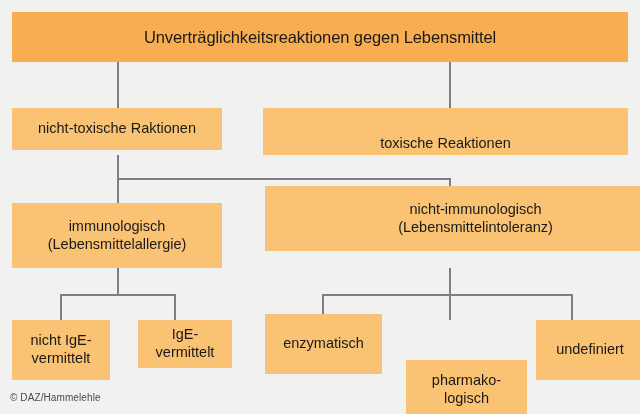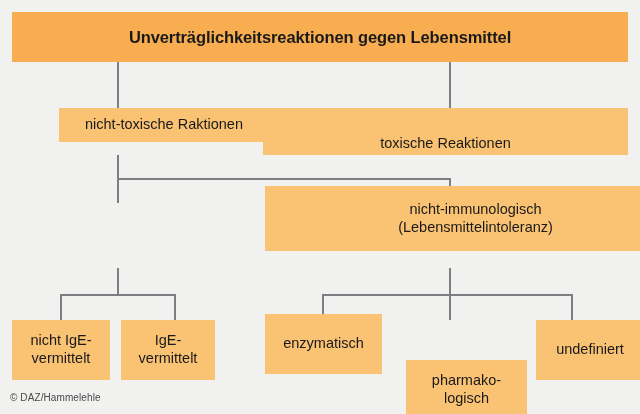--- a/index.html
+++ b/index.html
@@ -22,21 +22,21 @@
     align-items: center;
     justify-content: center;
     text-align: center;
     color: #1a1a1a;
     line-height: 1.22;
     z-index: 3;
     padding: 2px 4px;
   }
   .node-title {
     background: #f7ad50;
-    font-weight: bold;
+    font-weight: normal;
     font-size: 16.5px;
     letter-spacing: -0.1px;
   }
   .node-lvl {
     background: #fac273;
     font-size: 14.5px;
   }
   .node-leaf {
     background: #fac273;
     font-size: 14.5px;
@@ -63,37 +63,41 @@
 </style>
 </head>
 <body>
 
 <div id="canvas" style="background: rgb(241, 241, 240);">
 
   <div class="node node-title" style="left: 12px; top: 12px; width: 616px; height: 50px;">
     <span class="node-label">Unverträglichkeitsreaktionen gegen Lebensmittel</span>
   </div>
 
-  <div class="node node-lvl" style="left: 12px; top: 108px; width: 210px; height: 34px; margin-left: 47px;">
+  <div class="node node-lvl" style="left: 12px; top: 108px; width: 210px; height: 42px;">
     <span class="node-label">nicht-toxische Raktionen</span>
   </div>
   <div class="node node-lvl" style="left: 263px; top: 108px; width: 365px; height: 47px; align-items: flex-end;">
     <span class="node-label">toxische Reaktionen</span>
   </div>
 
+  <div class="node node-lvl" style="left: 12px; top: 203px; width: 210px; height: 65px;">
+    <span class="node-label">immunologisch
+(Lebensmittelallergie)</span>
+  </div>
   <div class="node node-lvl" style="left: 265px; top: 186px; width: 421px; height: 65px;">
     <span class="node-label">nicht-immunologisch
 (Lebensmittelintoleranz)</span>
   </div>
 
   <div class="node node-leaf" style="left: 12px; top: 320px; width: 98px; height: 60px;">
     <span class="node-label">nicht IgE-
 vermittelt</span>
   </div>
-  <div class="node node-leaf" style="left: 121px; top: 320px; width: 94px; height: 60px;">
+  <div class="node node-leaf" style="left: 138px; top: 320px; width: 94px; height: 48px;">
     <span class="node-label">IgE-
 vermittelt</span>
   </div>
   <div class="node node-leaf" style="left: 265px; top: 314px; width: 117px; height: 60px;">
     <span class="node-label">enzymatisch</span>
   </div>
   <div class="node node-leaf" style="left: 406px; top: 320px; width: 121px; height: 60px; margin-top: 40px;">
     <span class="node-label">pharmako-
 logisch</span>
   </div>

